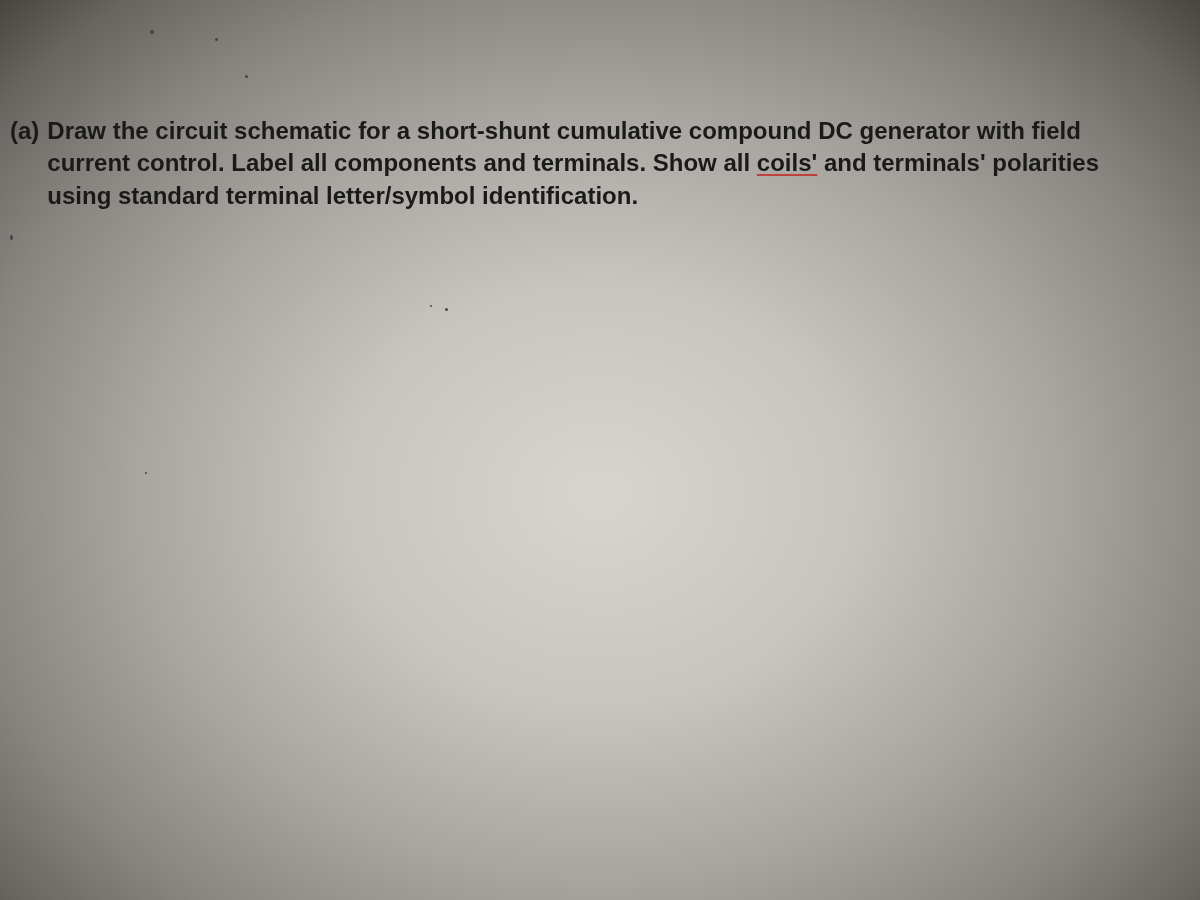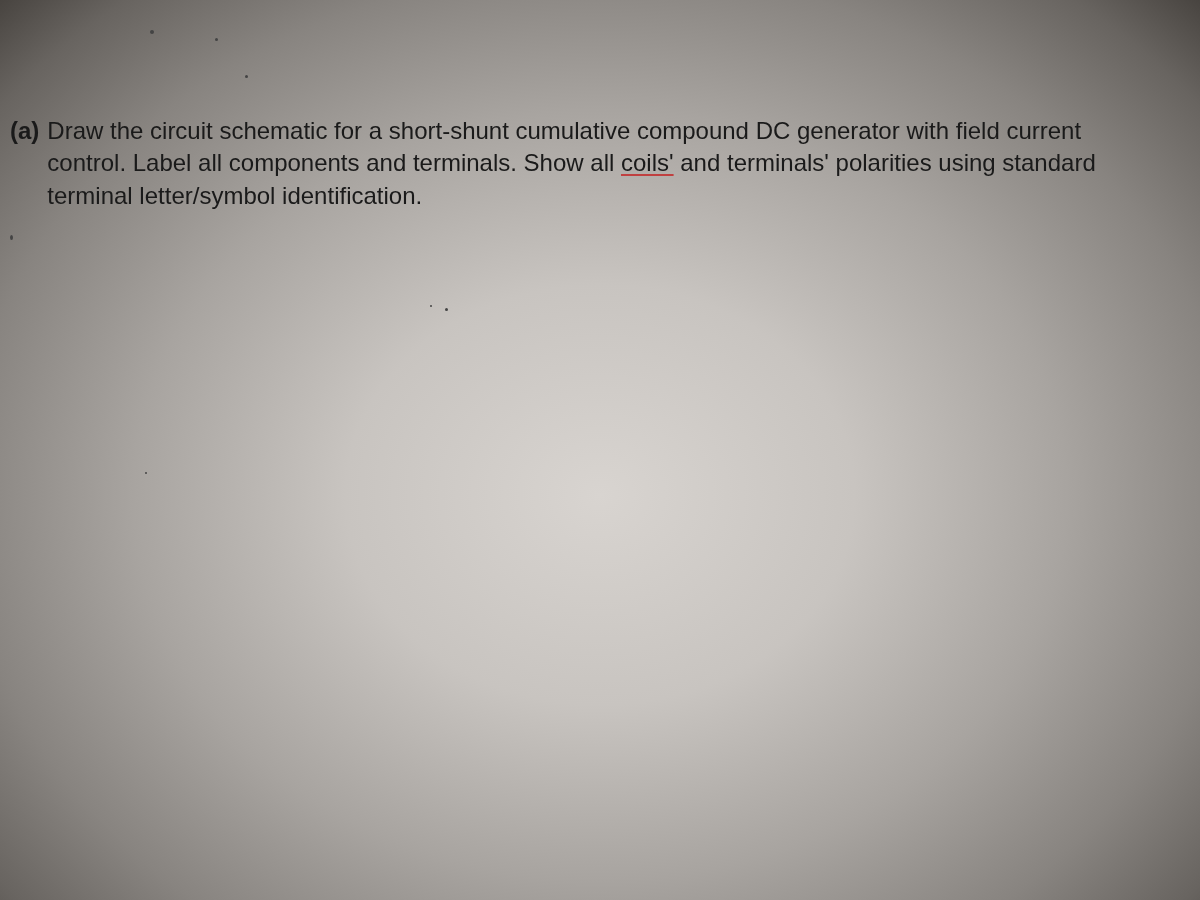--- a/index.html
+++ b/index.html
@@ -29,21 +29,21 @@
       font-size: 24px;
       font-weight: bold;
       color: #1a1a1a;
       line-height: 1.35;
       flex-shrink: 0;
     }
     .question-text {
       font-size: 24px;
       color: #1a1a1a;
       line-height: 1.35;
-      font-weight: 400;
+      font-weight: 700;
     }
     .underlined-word {
       text-decoration: underline;
       text-decoration-color: #c04040;
       text-decoration-thickness: 2px;
       text-underline-offset: 3px;
     }
     .speck {
       position: absolute;
       background: #444;

